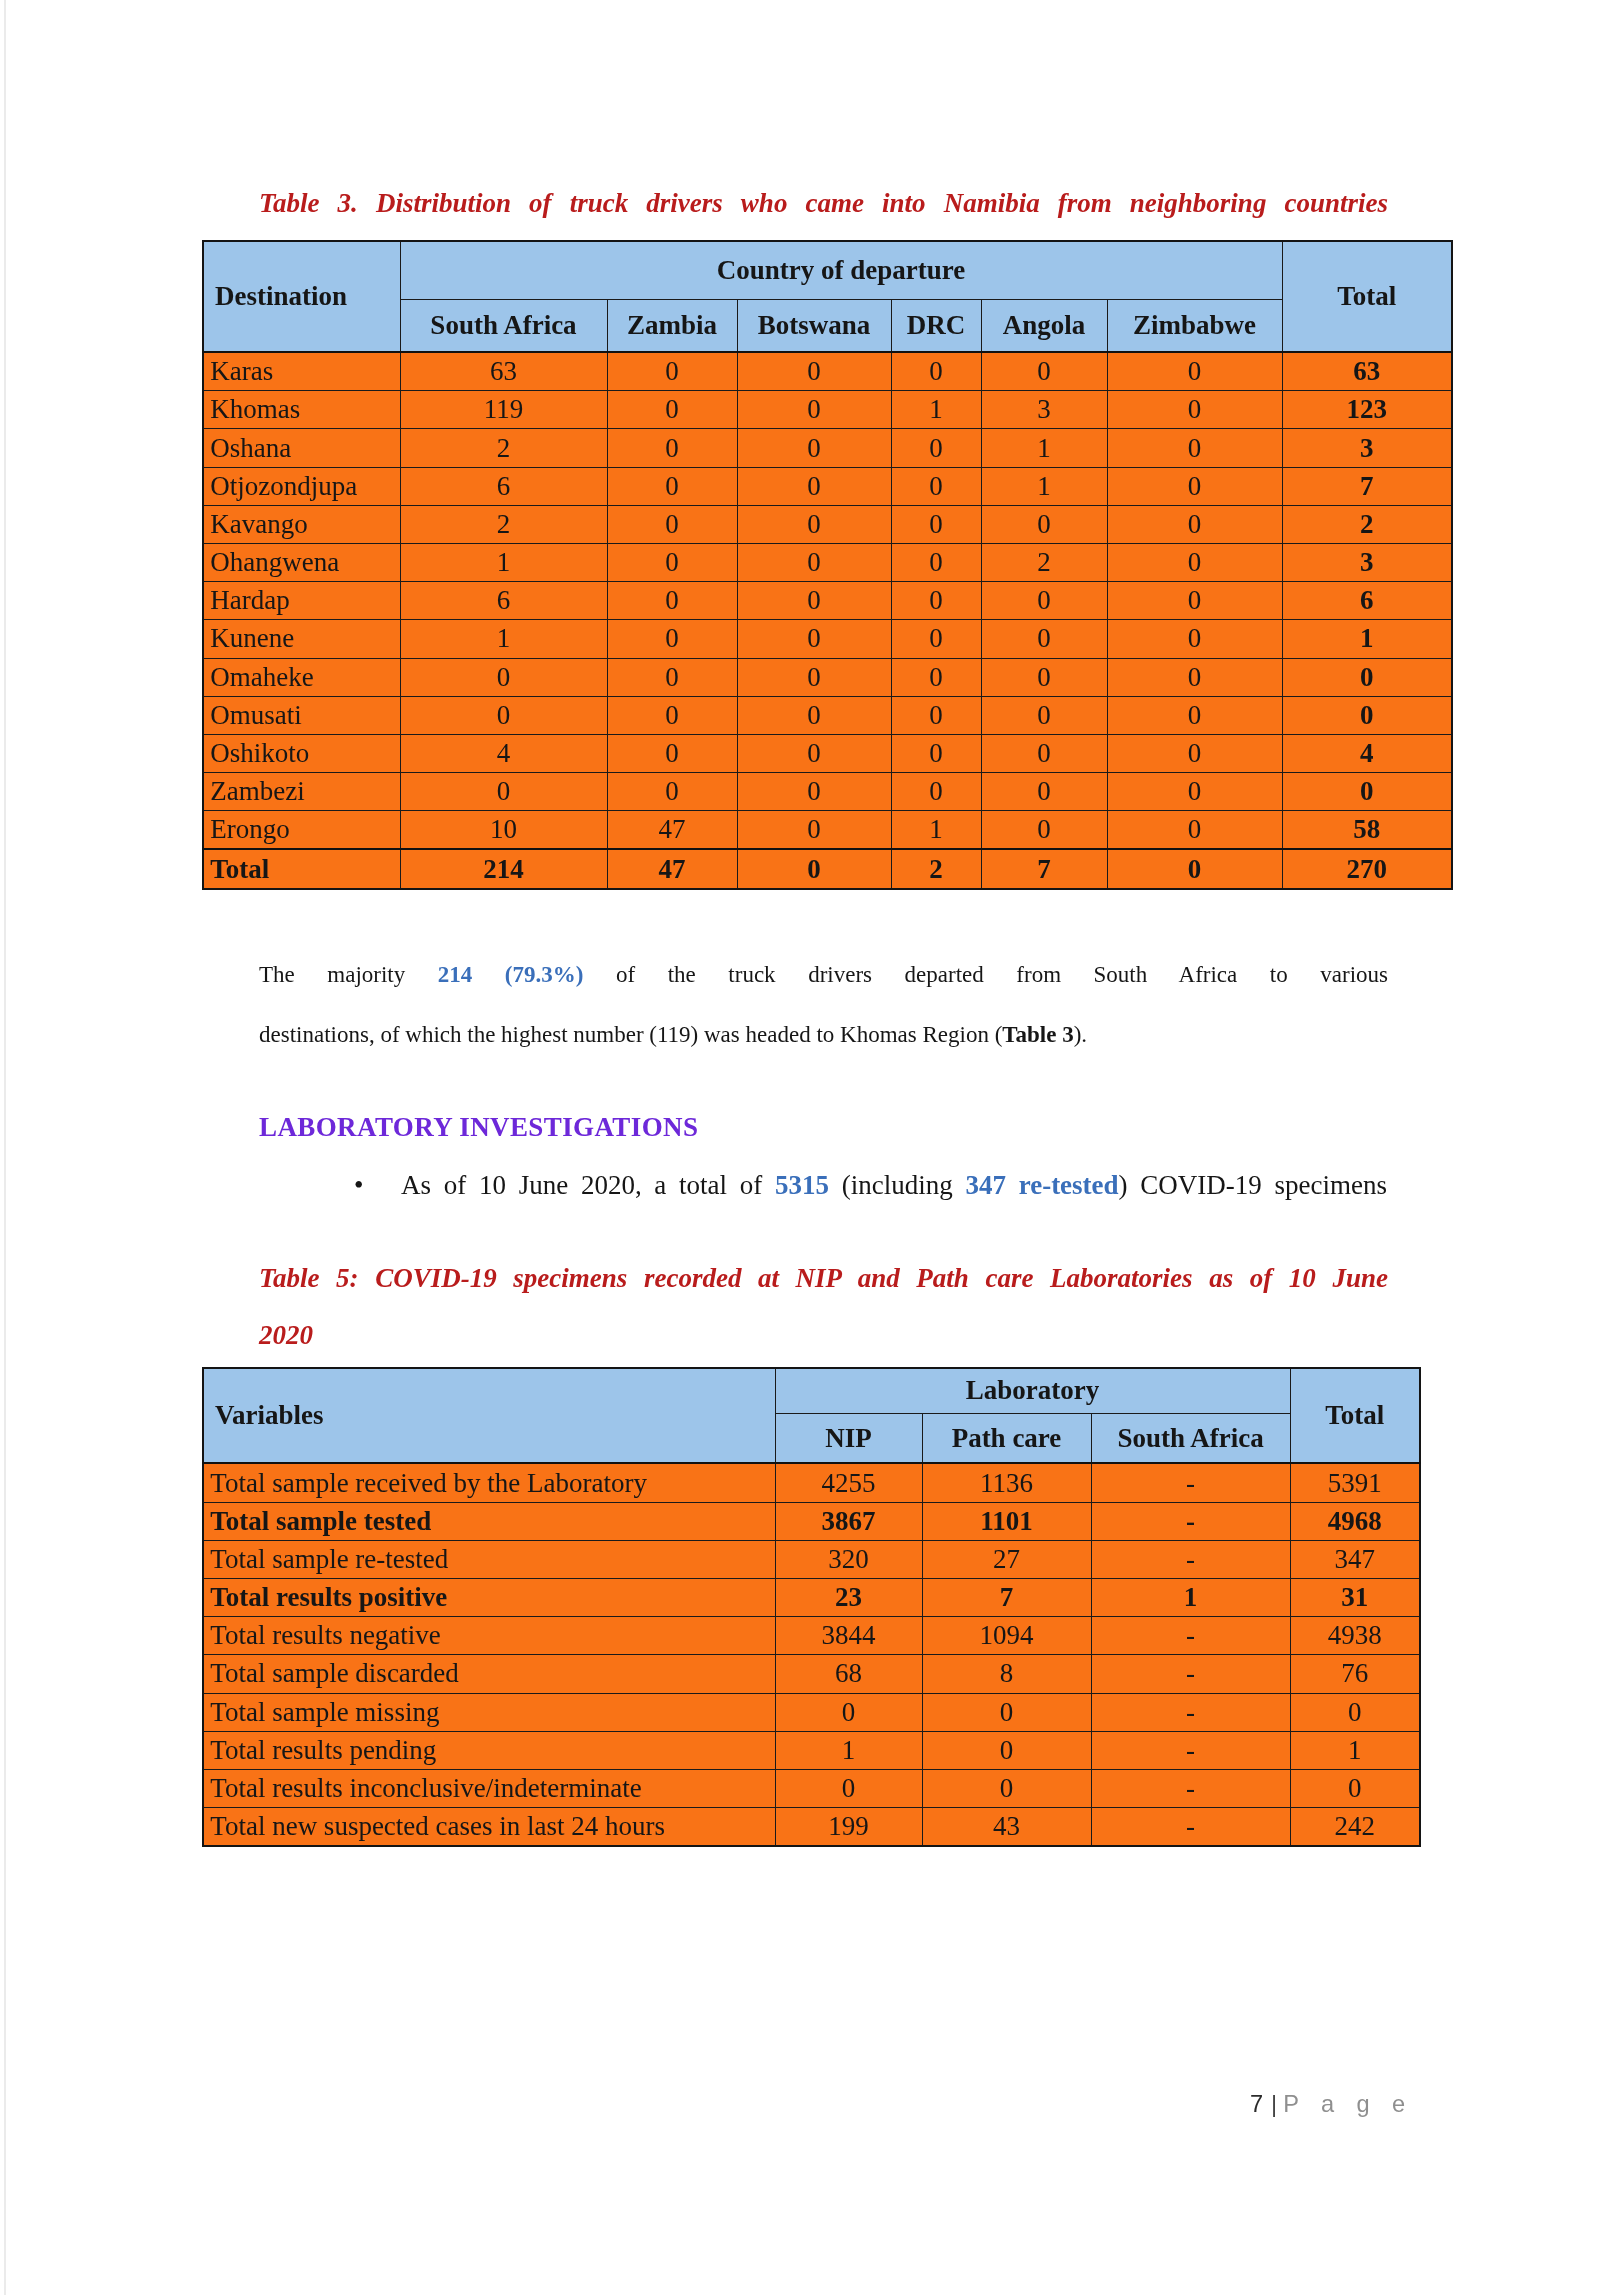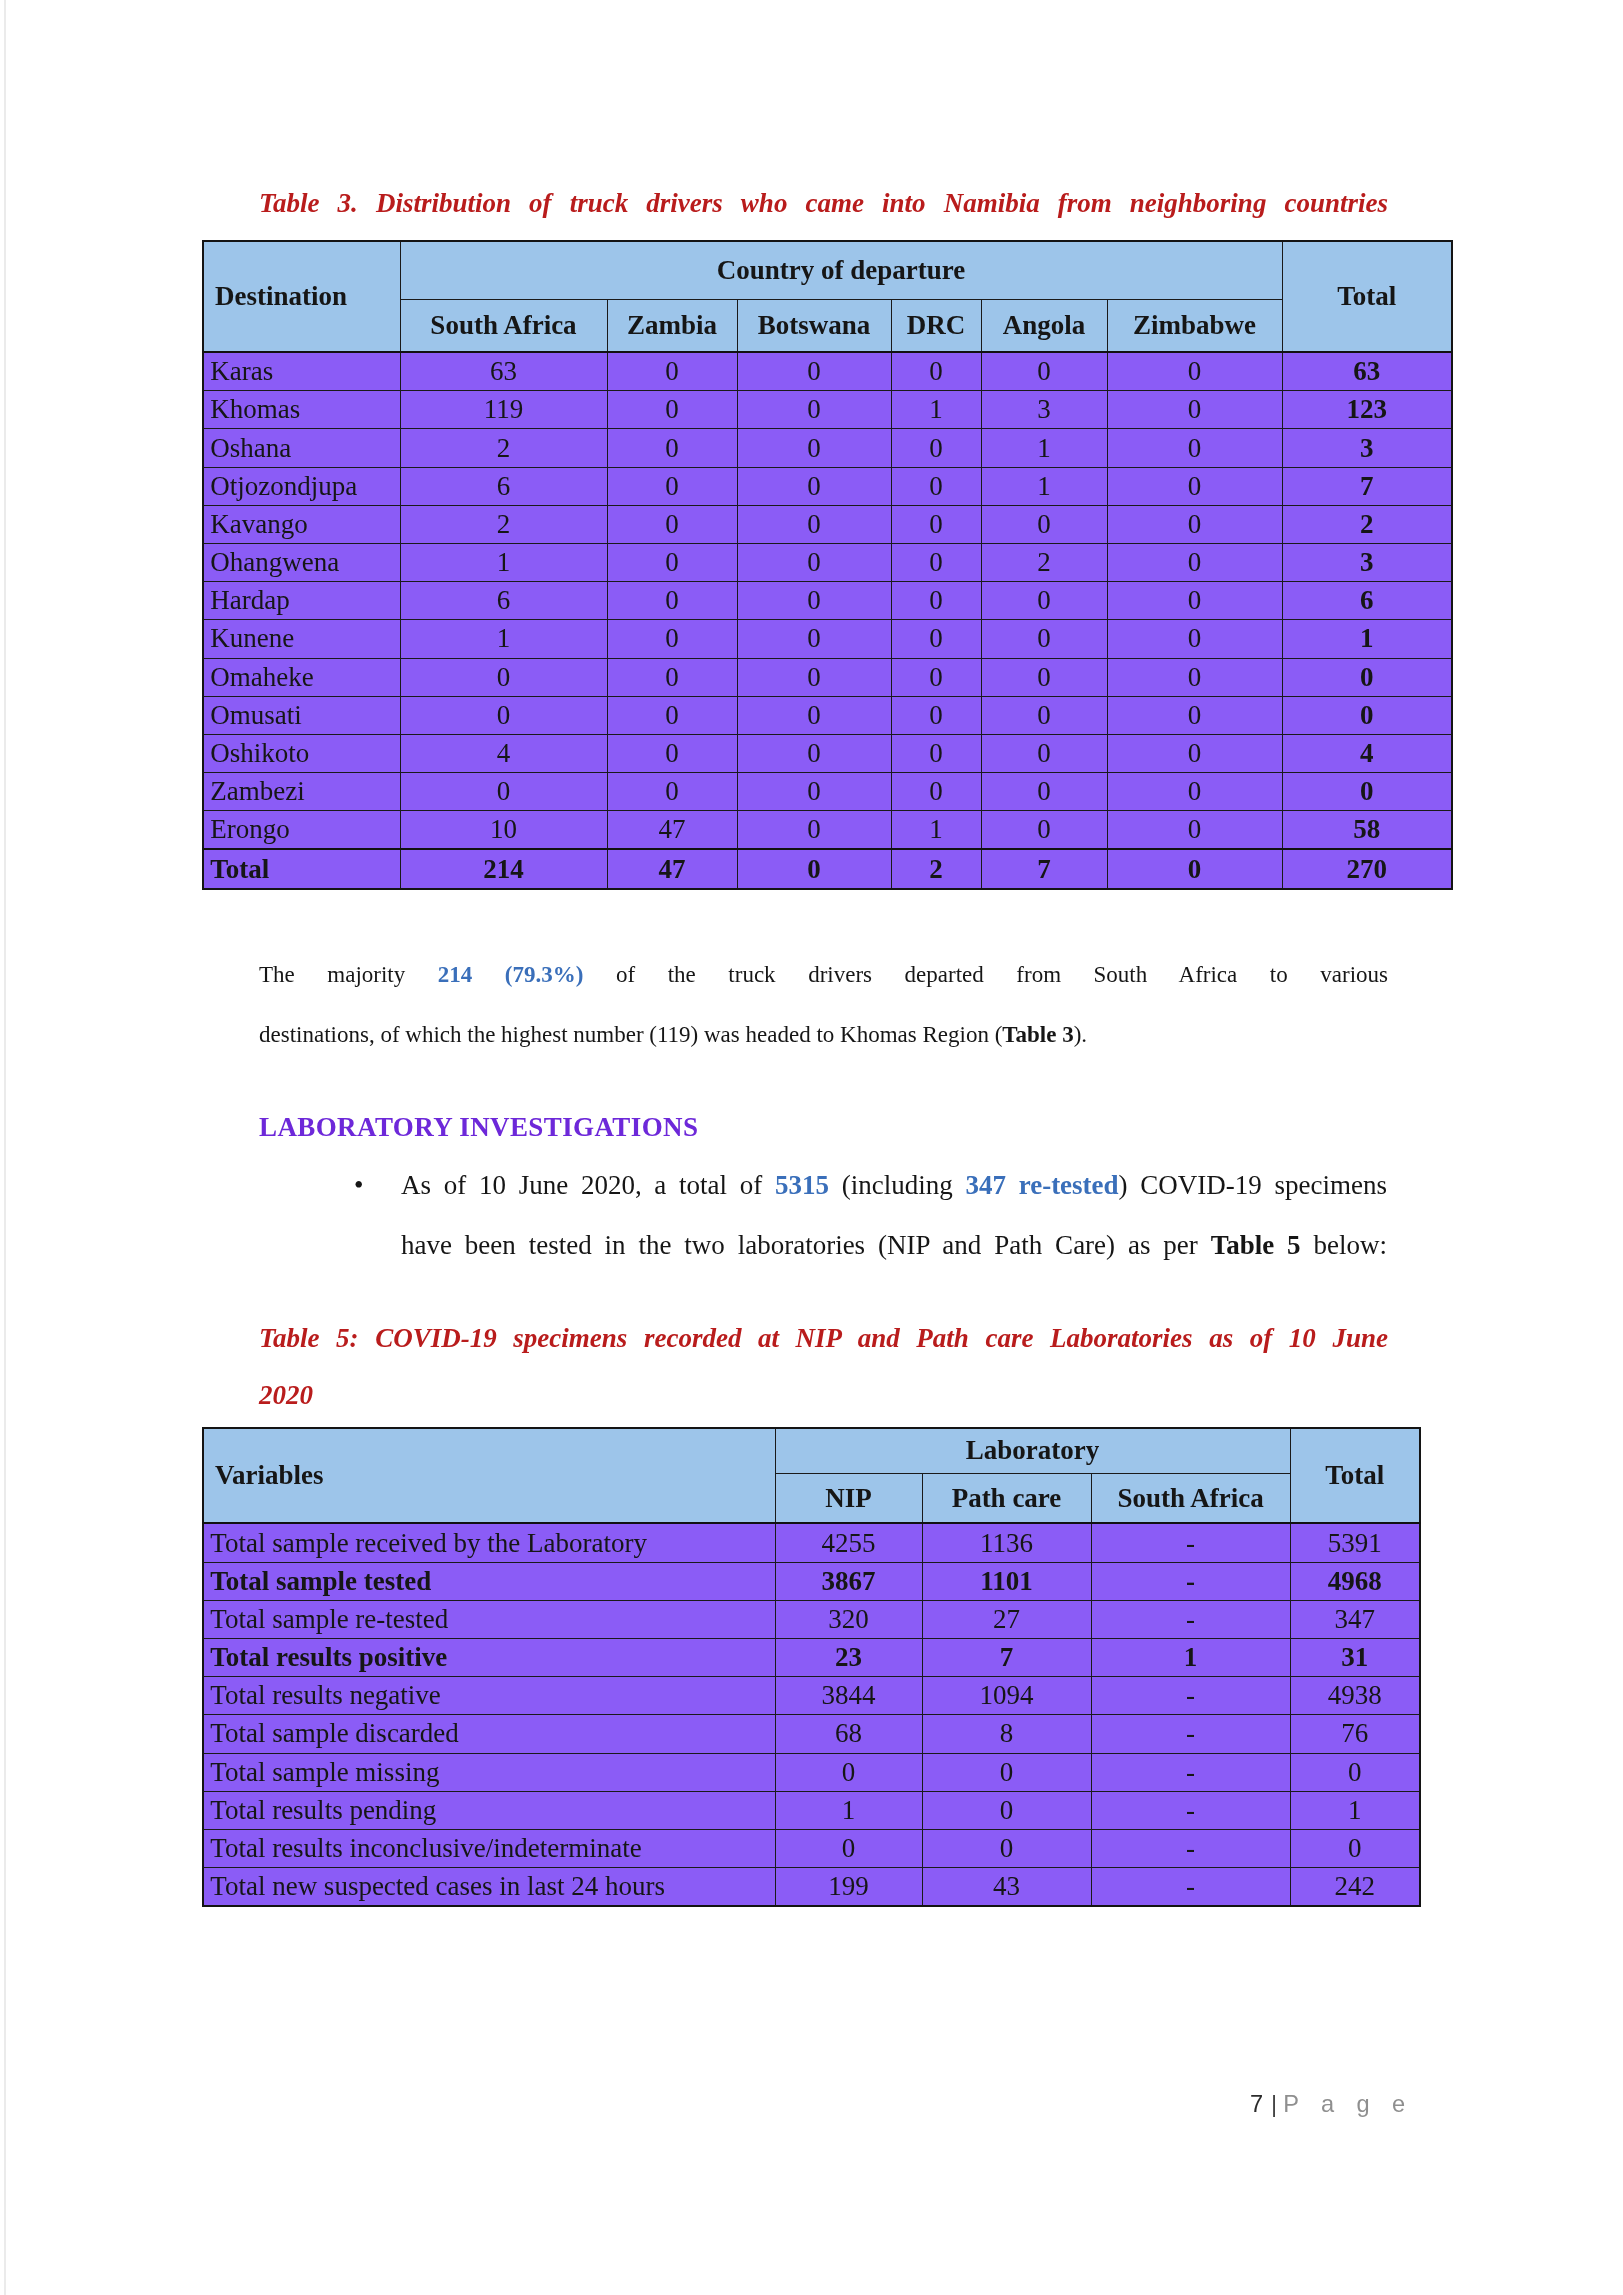--- a/index.html
+++ b/index.html
@@ -18,21 +18,21 @@
   .content { position:absolute; left:202px; top:173px; width:1257px; }
 
   
   .tbl-title { margin-left:57px; width:1129px; font-style:italic; font-weight:bold;
                font-size:27px; color:#b91c1c; }
   .tbl-title .jline { line-height:61px; text-align:justify; text-align-last:justify; }
   .tbl-title .lline { line-height:61px; text-align:left; }
   #title5 .jline, #title5 .lline { line-height:57px; }
 
   
-  table { border-collapse:collapse; table-layout:fixed; background:#8b5cf6; }
+  table { border-collapse:collapse; table-layout:fixed; background:#f97316; }
   #table3 { width:1249px; margin-top:6.3px; border:2.4px solid #141414; }
   #table5 { width:1216px; margin-top:3.1px; border:2.4px solid #141414; }
   th, td { border:1.6px solid #1a1a1a; font-size:27px; overflow:hidden; }
   thead th { background:#9dc5ea; font-weight:bold; padding:4.7px 6.3px; }
   thead { border-bottom:2.4px solid #111; }
   th.h-left { text-align:left; padding-left:11px; }
   th.h-center { text-align:center; }
   #table3 thead tr.r1 th { height:47px; }
   #table3 thead tr.r2 th { height:42px; }
   #table5 thead tr.r1 th { height:35px; }
@@ -263,23 +263,20 @@
   </div>
 
   <div class="section-heading">LABORATORY INVESTIGATIONS</div>
 
   <div class="bullet-item">
     <span class="bullet-dot">•</span>
     <div class="bullet-text">
       <div class="jline">
         <span>As of 10 June 2020, a total of </span><span class="accent">5315</span><span> (including </span><span class="accent">347 re-tested</span><span>) COVID-19 specimens</span>
       </div>
-      <div class="jline">
-        <span>have been tested in the two laboratories (NIP and Path Care) as per </span><span class="b">Table 5</span><span> below:</span>
-      </div>
     </div>
   </div>
 
   <div class="tbl-title" id="title5" style="margin-top:35px;">
     <div class="jline">Table 5: COVID-19 specimens recorded at NIP and Path care Laboratories as of 10 June</div>
     <div class="lline">2020</div>
   </div>
 
   <table id="table5">
     <colgroup>

